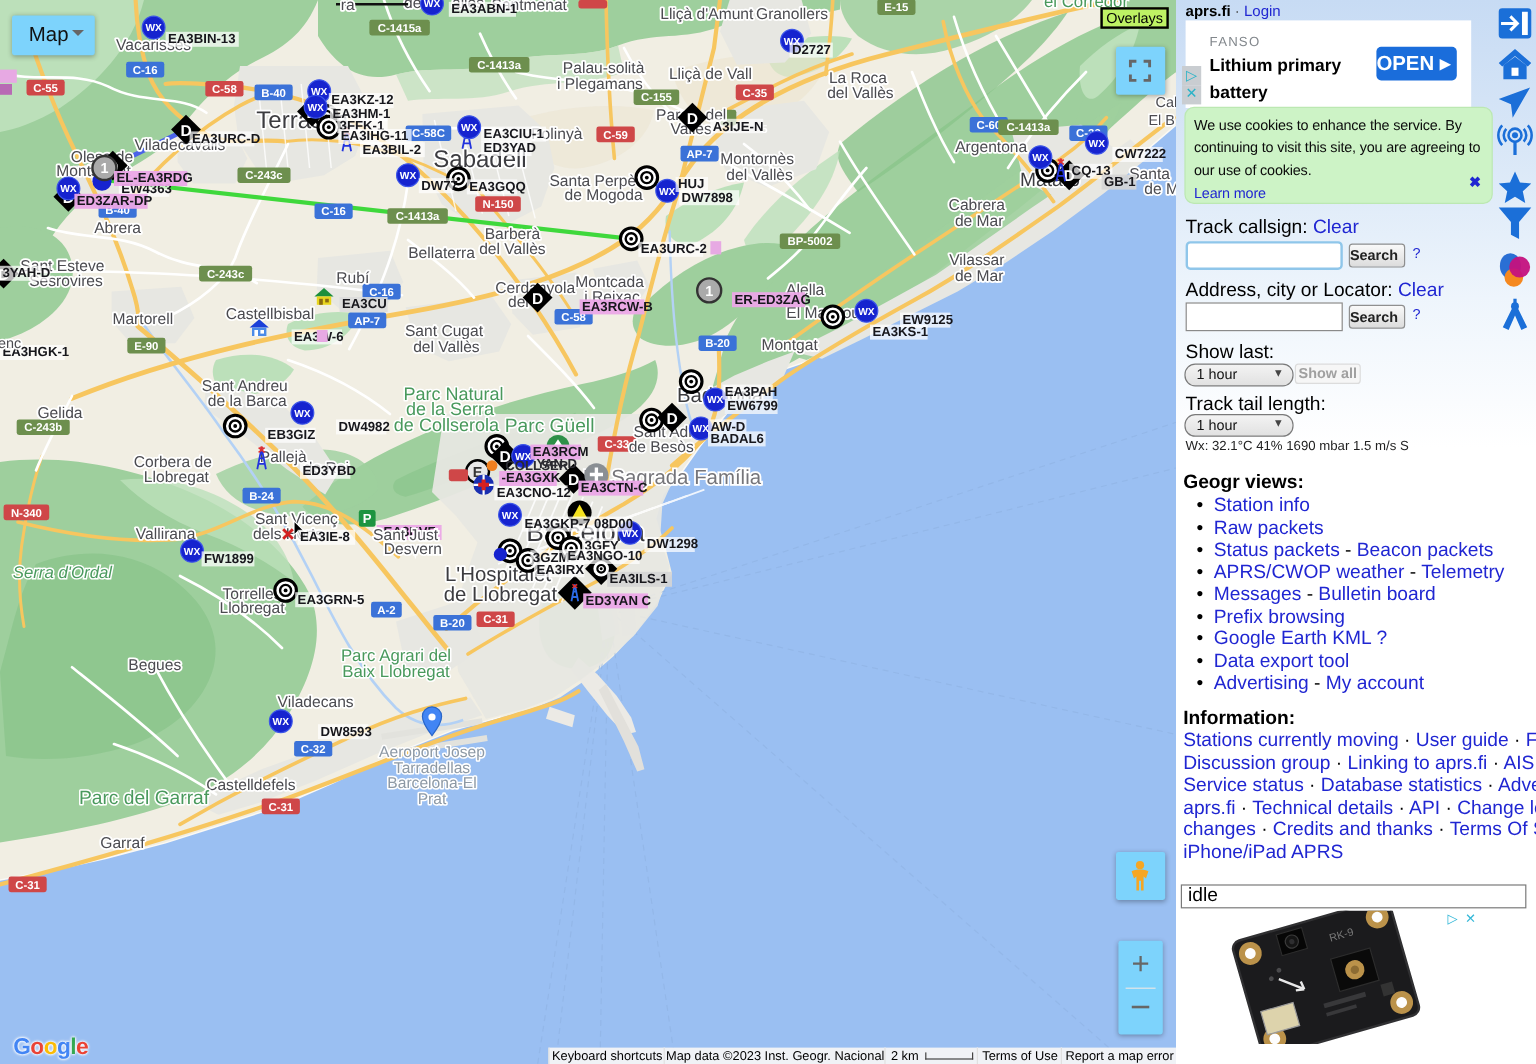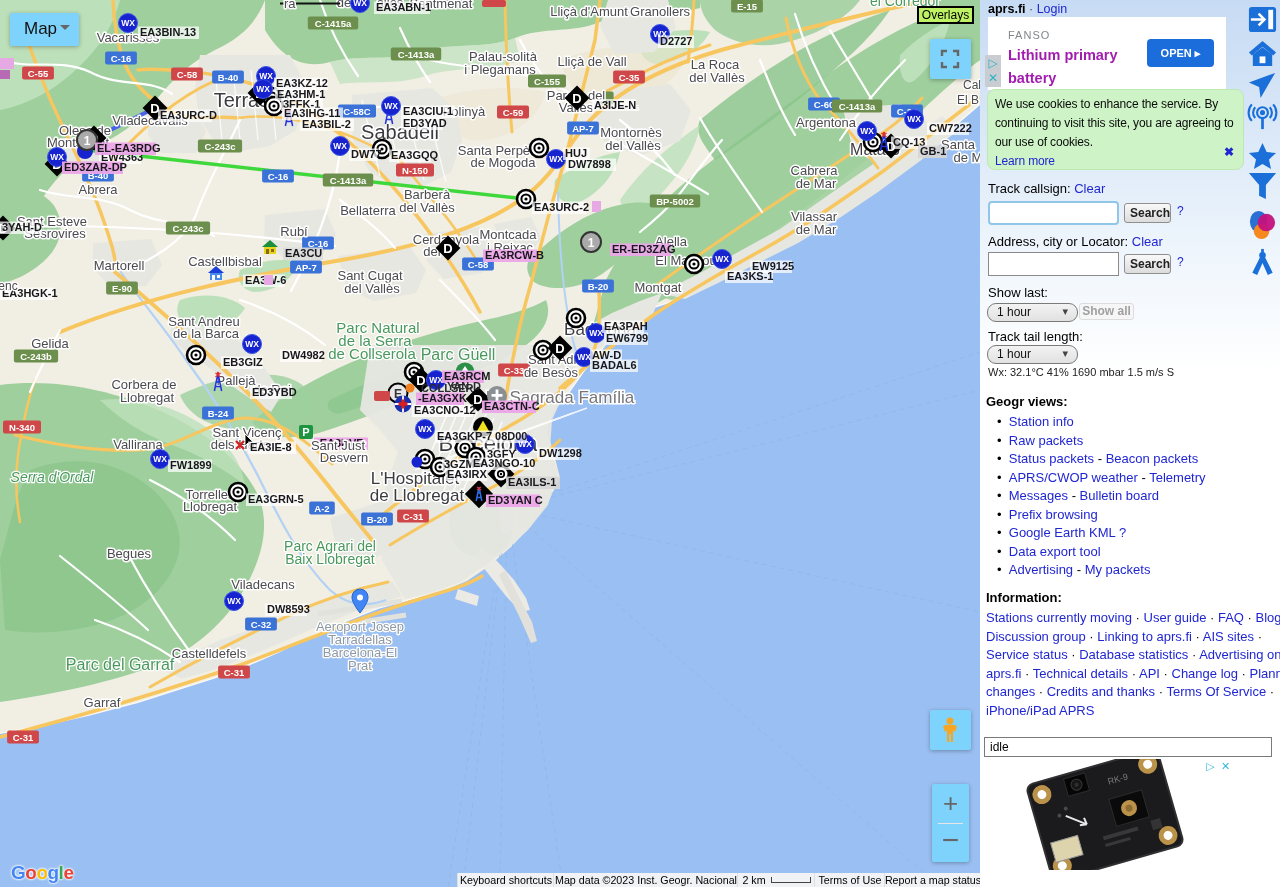--- a/index.html
+++ b/index.html
@@ -1,23 +1,23 @@
 <!DOCTYPE html>
 <html><head><meta charset="utf-8"><style>
 html,body{margin:0;padding:0}
 body{width:1280px;height:887px;overflow:hidden;position:relative;font-family:"Liberation Sans",sans-serif;background:#fff}
 #map{position:absolute;left:0;top:0;width:980px;height:887px;background:#f1eee3;overflow:hidden}
 #side{position:absolute;left:980px;top:0;width:300px;height:887px;background:linear-gradient(#c7dbf4 0%,#d9e7f7 14%,#eef5fc 28%,#ffffff 42%,#ffffff 100%);box-sizing:border-box}
 #side a{color:#2026d2;text-decoration:none}
 .abs{position:absolute}
 .mapctl{position:absolute;background:#7dd3fc;box-shadow:0 1px 4px rgba(0,0,0,.3)}
-.btn{background:linear-gradient(#f9f9f9,#dcdcdc);border:1px solid #8f8f8f;border-radius:3px;font-weight:bold;font-size:12px;color:#222;text-align:right}
+.btn{background:linear-gradient(#f9f9f9,#dcdcdc);border:1px solid #8f8f8f;border-radius:3px;font-weight:bold;font-size:12px;color:#222;text-align:left}
 .sel{background:linear-gradient(#f3f3f3,#e1e1e1);border:1px solid #7a7a7a;border-radius:9px;font-size:12px;color:#111}
 .dis{background:#f6f6f6;border:1px solid #dcdcdc;border-radius:3px;color:#a0a0a0;font-weight:bold;font-size:12px;text-align:center}
-#side .txt{font-size:13px;color:#000}
+#side .txt{font-size:16px;color:#000}
 .ico{position:absolute;left:1247px;width:31px;height:31px}
 .bbar{position:absolute;top:873px;height:14px;background:rgba(245,245,245,.94);color:#000;font-size:10.7px;display:flex;align-items:center;justify-content:center;white-space:nowrap;border-left:1px solid #e0e0e0}
 </style></head>
 <body>
 <div id="map">
 <svg width="980" height="887" viewBox="0 0 980 887" style="position:absolute;left:0;top:0">
 <rect width="980" height="887" fill="#f1eee3"></rect>
 <path fill="#9ecf9d" d="M0,0 L265,0 C255,25 240,38 215,50 C185,65 165,88 150,108 C130,132 105,140 85,155 C60,172 40,195 30,225 C20,245 8,252 0,255 Z"></path>
 <path fill="#bce0ba" d="M0,0 L120,0 C110,40 80,70 50,90 C30,102 12,108 0,110 Z"></path>
 <path fill="#9ecf9d" d="M0,190 C30,185 55,195 60,220 C65,248 40,268 18,278 L0,285 Z"></path>
@@ -803,31 +803,31 @@
 </div>
 <div class="mapctl" style="left:932px;top:784px;width:37px;height:78px;border-radius:2px">
   <span style="position:absolute;left:0;top:0;width:37px;height:38px;font-size:26px;color:#666;text-align:center;line-height:38px">+</span>
   <span style="position:absolute;left:6px;top:39px;width:25px;height:1px;background:#e6e6e6"></span>
   <span style="position:absolute;left:0;top:39px;width:37px;height:38px;font-size:30px;color:#666;text-align:center;line-height:34px">−</span>
 </div>
 <div class="bbar" style="left:457px;width:96px">Keyboard shortcuts</div>
 <div class="bbar" style="left:553px;width:184px">Map data ©2023 Inst. Geogr. Nacional</div>
 <div class="bbar" style="left:737px;width:77px">2 km&nbsp;<span style="display:inline-block;width:38px;height:5px;border-left:1.5px solid #444;border-bottom:1.5px solid #444;border-right:1.5px solid #444;margin-left:2px"></span></div>
 <div class="bbar" style="left:814px;width:70px">Terms of Use</div>
-<div class="bbar" style="left:884px;width:96px">Report a map status</div>
+<div class="bbar" style="left:884px;width:96px">Report a map error</div>
 <div class="abs" style="left:11px;top:862px;font-size:19px;font-weight:bold;letter-spacing:-.5px;text-shadow:0 0 2px #fff,0 0 2px #fff,0 0 3px #fff">
 <span style="color:#4285F4">G</span><span style="color:#EA4335">o</span><span style="color:#FBBC05">o</span><span style="color:#4285F4">g</span><span style="color:#34A853">l</span><span style="color:#EA4335">e</span></div>
 
 </div>
 <div id="side">
   <div class="abs" style="left:8px;top:2px;font-size:12.5px"><b>aprs.fi</b> <span style="color:#444">·</span> <a href="#">Login</a></div>
   <div class="abs" style="left:8px;top:17px;width:238px;height:73px;background:#fff">
     <div class="abs" style="left:20px;top:12px;font-size:11px;color:#82878c;letter-spacing:1px">FANSO</div>
-    <div class="abs" style="left:20px;top:27px;font-size:14.5px;font-weight:bold;color:#a21caf;line-height:23px;white-space:nowrap">Lithium primary<br>battery</div>
-    <div class="abs" style="left:159px;top:22px;width:67px;height:28px;background:#1a6ddb;border-radius:4px;color:#fff;font-weight:bold;font-size:11px;text-align:center;line-height:28px">OPEN ▸</div>
+    <div class="abs" style="left:20px;top:27px;font-size:14.5px;font-weight:bold;color:#000000;line-height:23px;white-space:nowrap">Lithium primary<br>battery</div>
+    <div class="abs" style="left:159px;top:22px;width:67px;height:28px;background:#1a6ddb;border-radius:4px;color:#fff;font-weight:bold;font-size:17px;text-align:left;line-height:28px">OPEN ▸</div>
   </div>
   <div class="abs" style="left:5px;top:55px;width:16px;height:16px;background:#c9cdd1;color:#2ab3c8;font-size:12px;text-align:center;line-height:16px">▷</div>
   <div class="abs" style="left:5px;top:71px;width:16px;height:16px;background:#c9cdd1;color:#2ab3c8;font-size:12px;line-height:15px;text-align:center">✕</div>
   <div class="abs" style="left:7px;top:89px;width:257px;height:81px;box-sizing:border-box;background:#cdf3c6;border:1px solid #bce8b2;border-radius:8px;padding:5px 7px;font-size:12px;letter-spacing:-.15px;line-height:19px;color:#0b0b0b;white-space:nowrap">We use cookies to enhance the service. By<br>continuing to visit this site, you are agreeing to<br>our use of cookies.<br><a href="#">Learn more</a><span style="position:absolute;right:9px;bottom:7px;color:#2026d2;font-weight:bold;font-size:12px">✖</span></div>
   <div class="abs txt" style="left:8px;top:181px">Track callsign: <a href="#">Clear</a></div>
   <div class="abs" style="left:8px;top:201px;width:127px;height:20px;background:#fff;border:2px solid #8fc6ea;border-radius:4px"></div>
   <div class="abs btn" style="left:144px;top:203px;width:45px;height:18px;line-height:18px">Search</div>
   <div class="abs" style="left:197px;top:204px;font-size:12px"><a href="#">?</a></div>
   <div class="abs txt" style="left:8px;top:234px">Address, city or Locator: <a href="#">Clear</a></div>
   <div class="abs" style="left:8px;top:252px;width:129px;height:22px;background:#fff;border:1px solid #8a8a8a;box-sizing:content-box"></div>
@@ -842,25 +842,25 @@
   <div class="abs txt" style="left:6px;top:394px;font-weight:bold">Geogr views:</div>
   <div class="abs txt" style="left:6px;top:413px;line-height:18.5px">
     <div style="padding-left:11px">•&nbsp;&nbsp;<a href="#">Station info</a></div>
     <div style="padding-left:11px">•&nbsp;&nbsp;<a href="#">Raw packets</a></div>
     <div style="padding-left:11px">•&nbsp;&nbsp;<a href="#">Status packets</a> - <a href="#">Beacon packets</a></div>
     <div style="padding-left:11px">•&nbsp;&nbsp;<a href="#">APRS/CWOP weather</a> - <a href="#">Telemetry</a></div>
     <div style="padding-left:11px">•&nbsp;&nbsp;<a href="#">Messages</a> - <a href="#">Bulletin board</a></div>
     <div style="padding-left:11px">•&nbsp;&nbsp;<a href="#">Prefix browsing</a></div>
     <div style="padding-left:11px">•&nbsp;&nbsp;<a href="#">Google Earth KML</a> <a href="#">?</a></div>
     <div style="padding-left:11px">•&nbsp;&nbsp;<a href="#">Data export tool</a></div>
-    <div style="padding-left:11px">•&nbsp;&nbsp;<a href="#">Advertising</a> - <a href="#">My packets</a></div>
+    <div style="padding-left:11px">•&nbsp;&nbsp;<a href="#">Advertising</a> - <a href="#">My account</a></div>
   </div>
   <div class="abs txt" style="left:6px;top:590px;font-weight:bold">Information:</div>
   <div class="abs txt" style="left:6px;top:609px;line-height:18.5px;white-space:nowrap"><a href="#">Stations currently moving</a> · <a href="#">User guide</a> · <a href="#">FAQ</a> · <a href="#">Blog</a> ·<br><a href="#">Discussion group</a> · <a href="#">Linking to aprs.fi</a> · <a href="#">AIS sites</a> ·<br><a href="#">Service status</a> · <a href="#">Database statistics</a> · <a href="#">Advertising on</a><br><a href="#">aprs.fi</a> · <a href="#">Technical details</a> · <a href="#">API</a> · <a href="#">Change log</a> · <a href="#">Planned</a><br><a href="#">changes</a> · <a href="#">Credits and thanks</a> · <a href="#">Terms Of Service</a> ·<br><a href="#">iPhone/iPad APRS</a></div>
-  <div class="abs" style="left:4px;top:737px;width:281px;height:18px;background:#fff;border:1px solid #7a7a7a;font-size:12px;line-height:18px;padding-left:5px">idle</div>
+  <div class="abs" style="left:4px;top:737px;width:281px;height:18px;background:#fff;border:1px solid #7a7a7a;font-size:16px;line-height:18px;padding-left:5px">idle</div>
   <div class="abs" style="left:5px;top:759px;width:251px;height:111px;background:#fff">
     <svg width="251" height="111" viewBox="0 0 251 111" style="position:absolute;left:0;top:0">
 <g transform="translate(120,56) rotate(-16)">
 <rect x="-68" y="-50" width="136" height="100" rx="7" fill="#1b1b1d"></rect>
 <rect x="-68" y="-50" width="136" height="100" rx="7" fill="none" stroke="#303032" stroke-width="2"></rect>
 <circle cx="-55" cy="-37" r="9.5" fill="#bb924a"></circle>
           <circle cx="-55" cy="-37" r="4.5" fill="#fdfdfd"></circle>
 <circle cx="55" cy="-37" r="9.5" fill="#bb924a"></circle>
           <circle cx="55" cy="-37" r="4.5" fill="#fdfdfd"></circle>
 <circle cx="-55" cy="37" r="9.5" fill="#bb924a"></circle>

